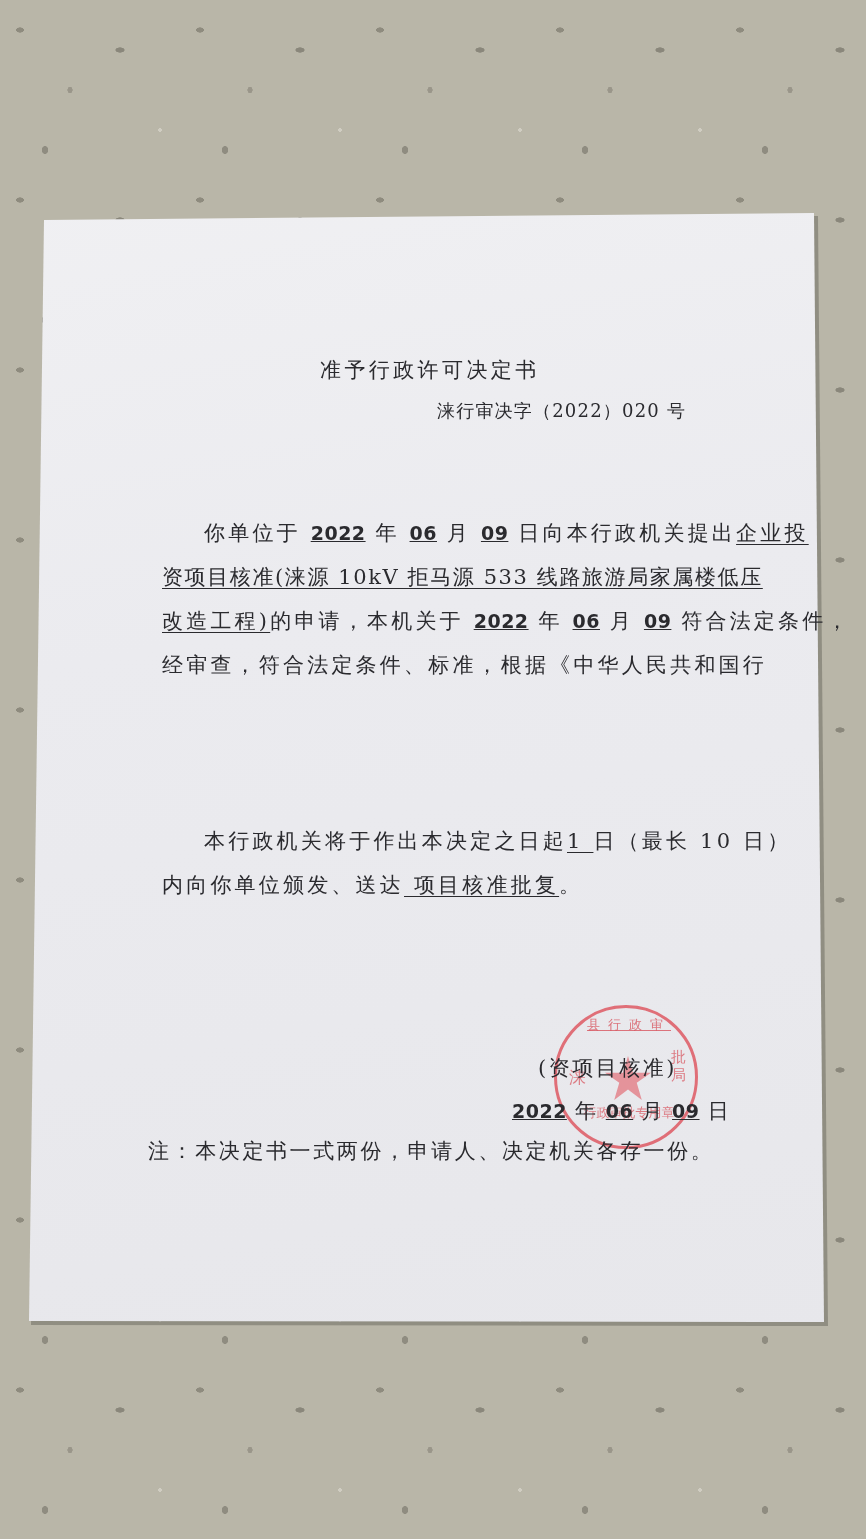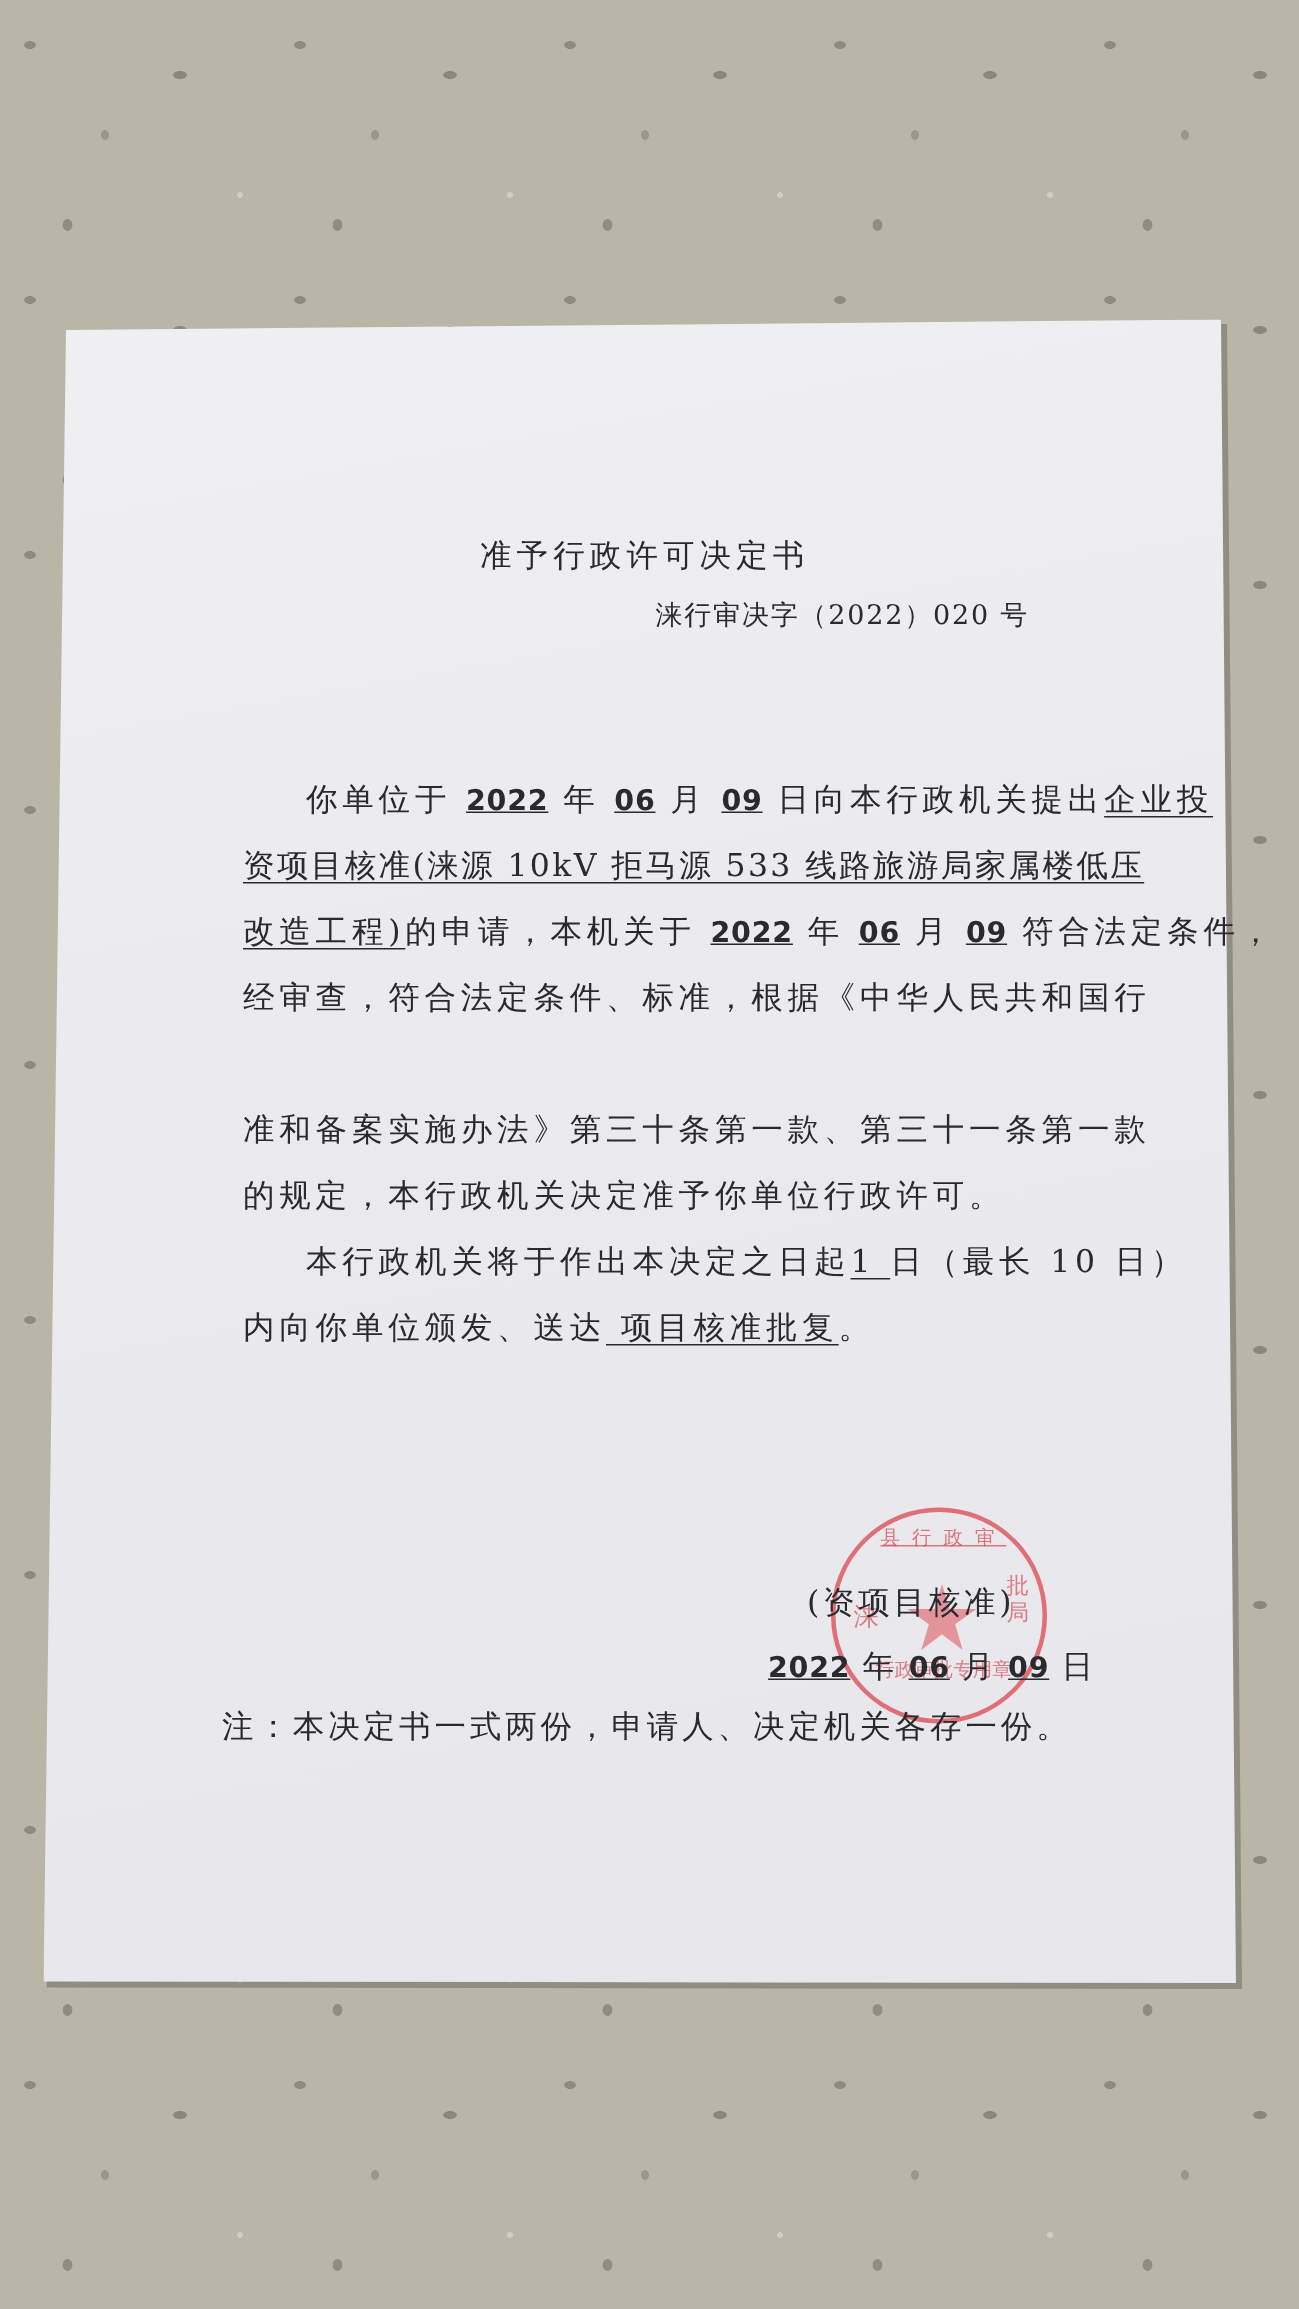--- a/index.html
+++ b/index.html
@@ -77,22 +77,20 @@
   <div class="line" style="left:204px; top:518px;">
     <span>你单位于 </span><span class="b">2022</span><span> 年 </span><span class="b">06</span><span> 月 </span><span class="b">09</span><span> 日向本行政机关提出</span><span class="u">企业投</span>
   </div>
   <div class="line" style="left:162px; top:562px; letter-spacing:1.6px;">
     <span class="u">资项目核准(涞源 10kV 拒马源 533 线路旅游局家属楼低压</span>
   </div>
   <div class="line" style="left:162px; top:606px;">
     <span class="u">改造工程)</span><span>的申请，本机关于 </span><span class="b">2022</span><span> 年 </span><span class="b">06</span><span> 月 </span><span class="b">09</span><span> 符合法定条件，</span>
   </div>
   <div class="line" style="left:162px; top:650px;text-align:right;">经审查，符合法定条件、标准，根据《中华人民共和国行</div>
-  <div class="line" style="left:162px; top:738px;">准和备案实施办法》第三十条第一款、第三十一条第一款</div>
-  <div class="line" style="left:162px; top:782px;">的规定，本行政机关决定准予你单位行政许可。</div>
 
   <div class="line" style="left:204px; top:826px;">
     <span>本行政机关将于作出本决定之日起</span><span class="u">1 </span><span>日（最长 10 日）</span>
   </div>
   <div class="line" style="left:162px; top:870px;">
     <span>内向你单位颁发、送达</span><span class="u"> 项目核准批复</span><span>。</span>
   </div>
 
   <div class="seal">
     <div class="seal-top">县行政审</div>

